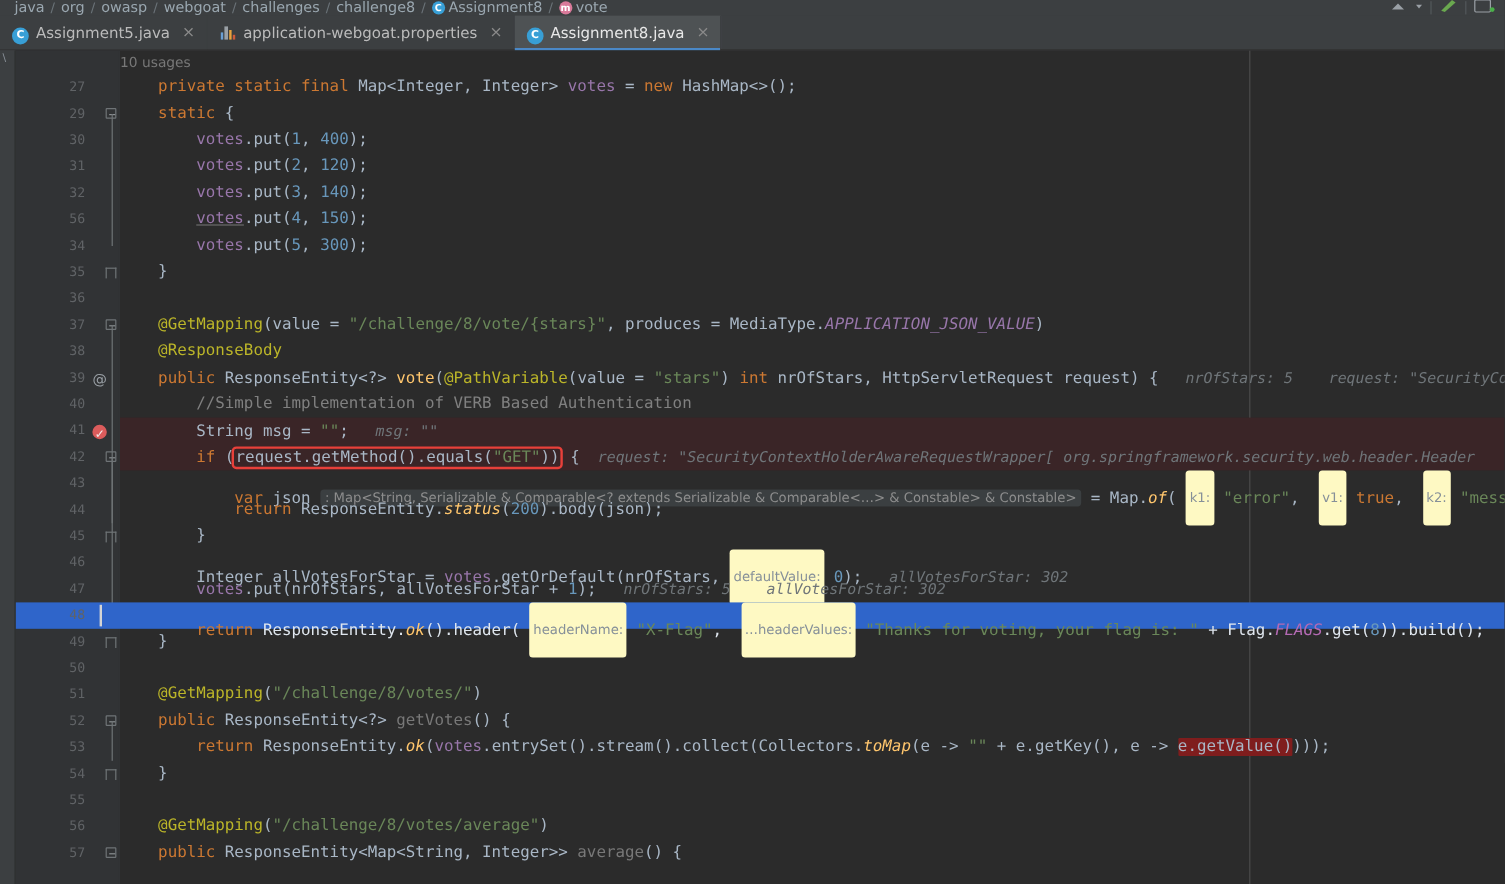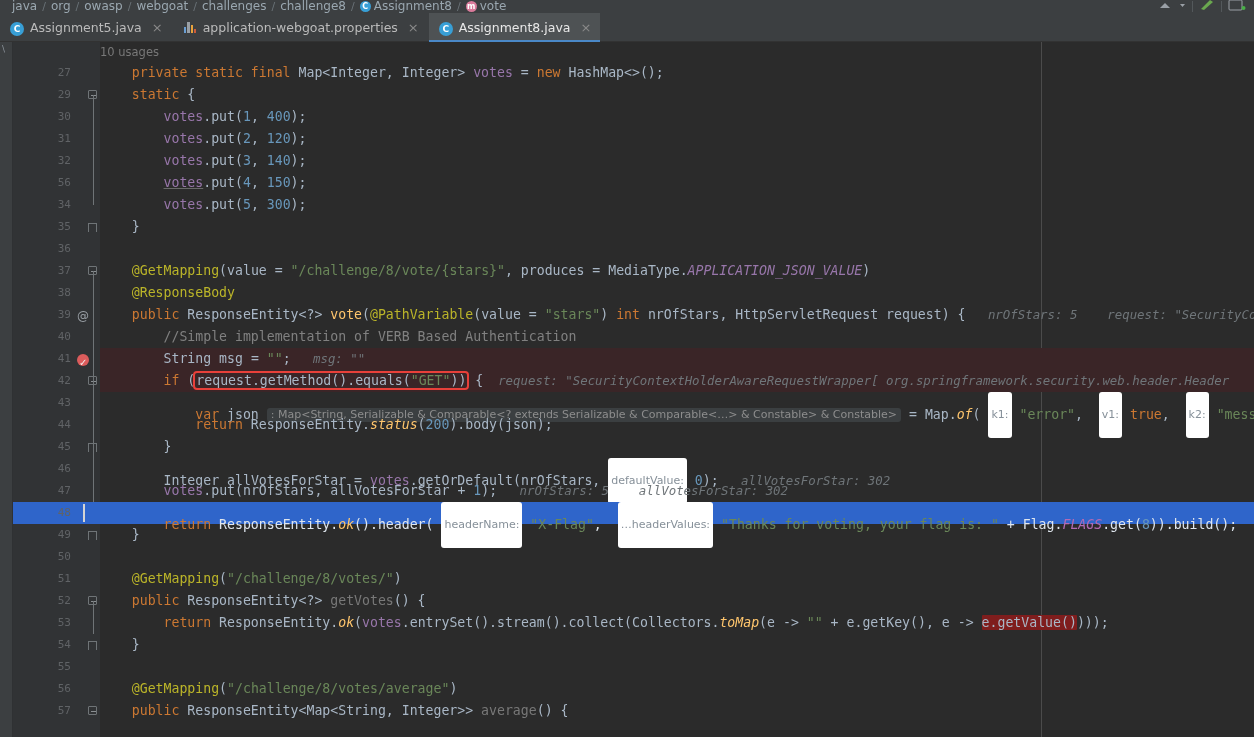--- a/index.html
+++ b/index.html
@@ -112,21 +112,21 @@
   .mth  { color: #ffc66d; }
   .plain{ color: #a9b7c6; }
   .cls  { color: #a9b7c6; }
   .punc { color: #a9b7c6; }
   .dim  { color: #787878; }
   .usages { color: #787878; font-family: "DejaVu Sans", sans-serif; font-size: 11.5px; }
   .underline { text-decoration: underline; text-decoration-color: #6a6a6a; }
 
   
   .inlay {
-    display: inline-block; background: #ffffff; color: #869099;
+    display: inline-block; background: #fef9c3; color: #869099;
     border-radius: 3px; padding: 16px 3px; font-size: 11px;
     font-family: "DejaVu Sans", sans-serif; line-height: 14px;
     vertical-align: 1px;
   }
   .inlay-type {
     display: inline-block; background: #3b3f41; color: #8d8d8d;
     border-radius: 3px; padding: 0 4px; font-size: 11px;
     font-family: "DejaVu Sans", sans-serif; line-height: 14px; vertical-align: 1px;
   }
   .hint {

